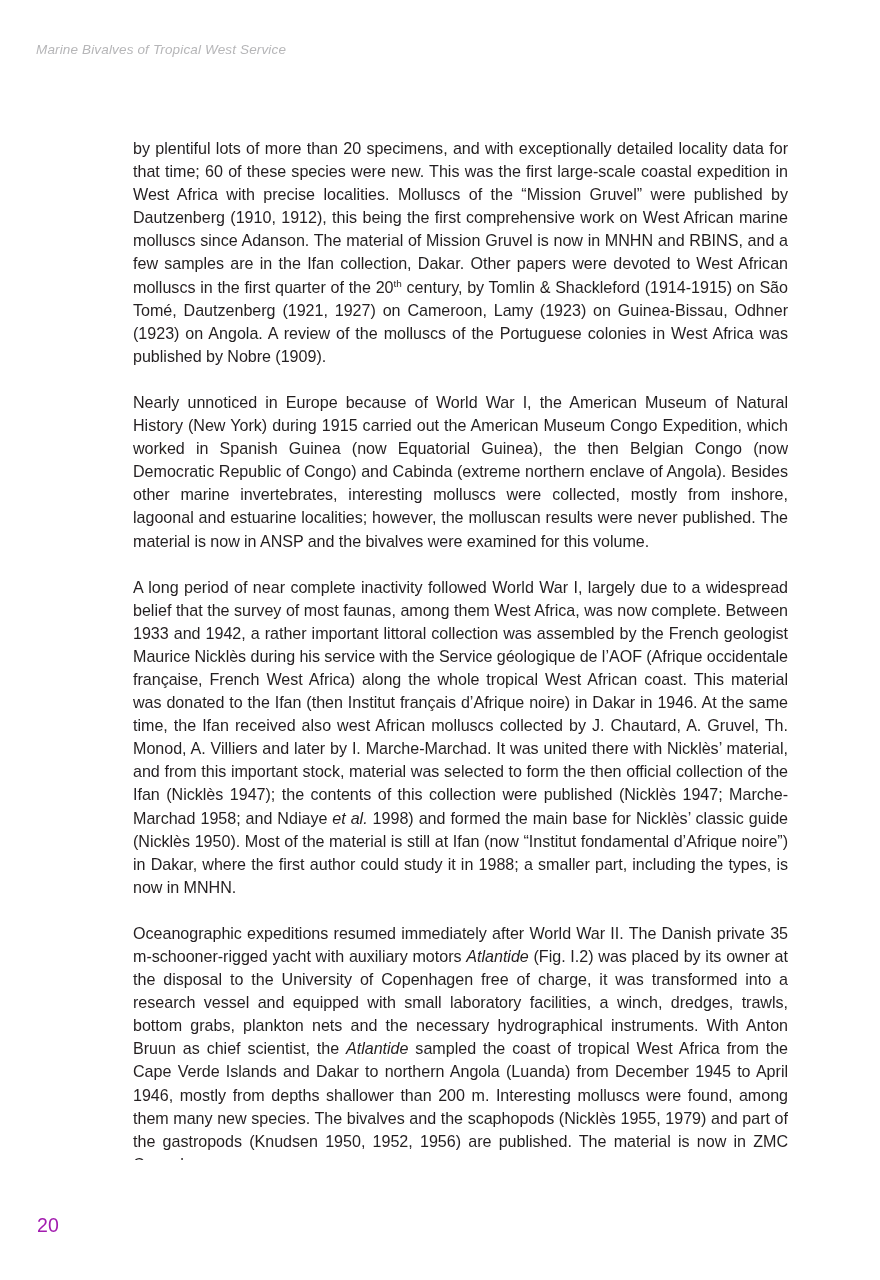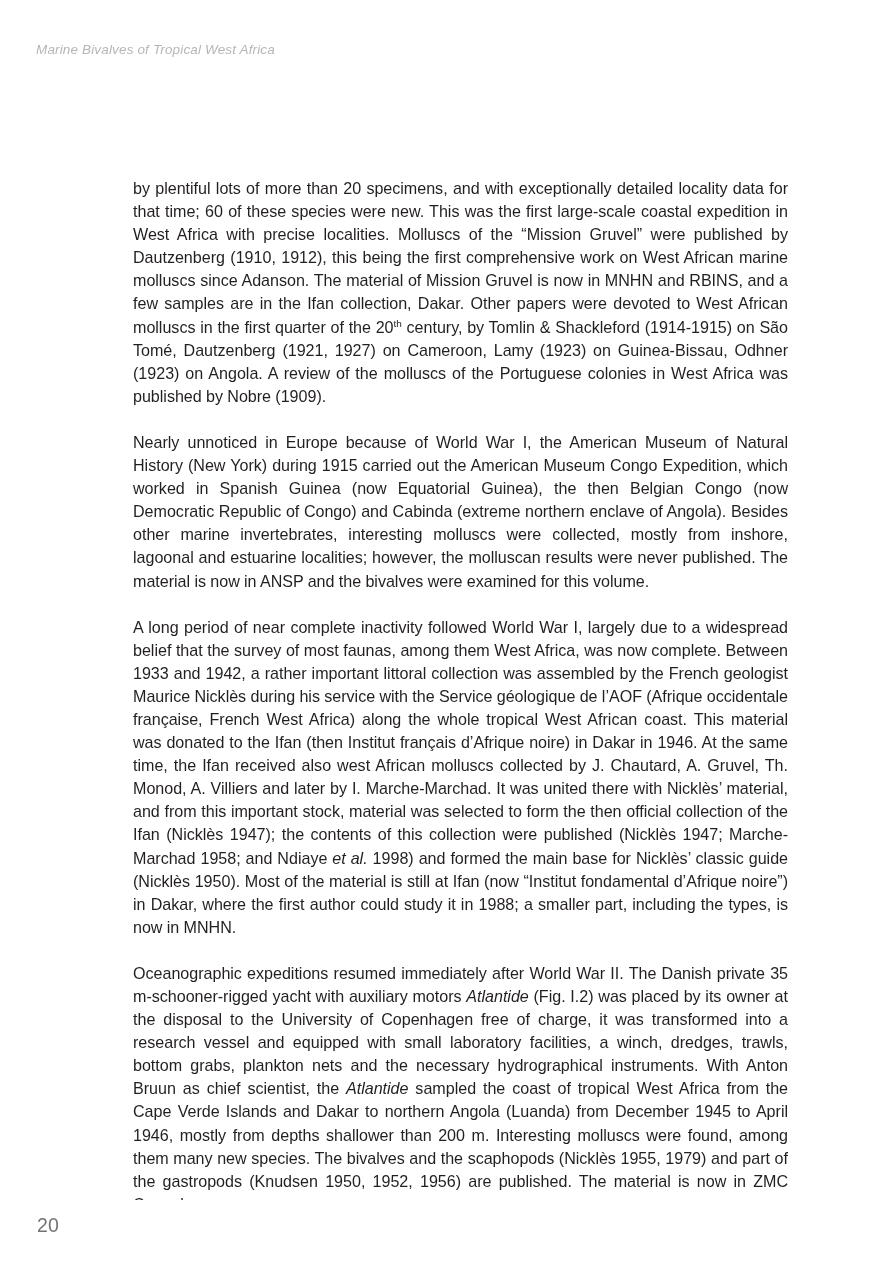--- a/index.html
+++ b/index.html
@@ -65,33 +65,33 @@
     line-height: 0;
   }
 
   
   .folio {
     position: absolute;
     left: 37px;
     top: 1214px;
     font-size: 19.5px;
     font-weight: 400;
-    color: #737373;
+    color: #a21caf;
     line-height: 22px;
     letter-spacing: 0.2px;
   }
 </style>
 </head>
 <body>
 
 <div class="page">
 
-  <div class="running-head">Marine Bivalves of Tropical West Africa</div>
+  <div class="running-head">Marine Bivalves of Tropical West Service</div>
 
-  <div class="text-column" style="max-height: 1023px; overflow: hidden; margin-top: 40px;">
+  <div class="text-column" style="max-height: 1023px; overflow: hidden;">
 
   <p class="para"><span>by plentiful lots of more than 20 specimens, and with exceptionally detailed locality data for that time; 60 of these species were new. This was the first large-scale coastal expedition in West Africa with precise localities. Molluscs of the “Mission Gruvel” were published by Dautzenberg (1910, 1912), this being the first comprehensive work on West African marine molluscs since Adanson. The material of Mission Gruvel is now in MNHN and RBINS, and a few samples are in the Ifan collection, Dakar. Other papers were devoted to West African molluscs in the first quarter of the 20</span><sup>th</sup><span> century, by Tomlin &amp; Shackleford (1914-1915) on São Tomé, Dautzenberg (1921, 1927) on Cameroon, Lamy (1923) on Guinea-Bissau, Odhner (1923) on Angola. A review of the molluscs of the Portuguese colonies in West Africa was published by Nobre (1909).</span></p>
       <p class="para"><span>Nearly unnoticed in Europe because of World War I, the American Museum of Natural History (New York) during 1915 carried out the American Museum Congo Expedition, which worked in Spanish Guinea (now Equatorial Guinea), the then Belgian Congo (now Democratic Republic of Congo) and Cabinda (extreme northern enclave of Angola). Besides other marine invertebrates, interesting molluscs were collected, mostly from inshore, lagoonal and estuarine localities; however, the molluscan results were never published. The material is now in ANSP and the bivalves were examined for this volume.</span></p>
       <p class="para"><span>A long period of near complete inactivity followed World War I, largely due to a widespread belief that the survey of most faunas, among them West Africa, was now complete. Between 1933 and 1942, a rather important littoral collection was assembled by the French geologist Maurice Nicklès during his service with the Service géologique de l’AOF (Afrique occidentale française, French West Africa) along the whole tropical West African coast. This material was donated to the Ifan (then Institut français d’Afrique noire) in Dakar in 1946. At the same time, the Ifan received also west African molluscs collected by J. Chautard, A. Gruvel, Th. Monod, A. Villiers and later by I. Marche-Marchad. It was united there with Nicklès’ material, and from this important stock, material was selected to form the then official collection of the Ifan (Nicklès 1947); the contents of this collection were published (Nicklès 1947; Marche-Marchad 1958; and Ndiaye </span><em>et al.</em><span> 1998) and formed the main base for Nicklès’ classic guide (Nicklès 1950). Most of the material is still at Ifan (now “Institut fondamental d’Afrique noire”) in Dakar, where the first author could study it in 1988; a smaller part, including the types, is now in MNHN.</span></p>
       <p class="para"><span>Oceanographic expeditions resumed immediately after World War II. The Danish private 35 m-schooner-rigged yacht with auxiliary motors </span><em>Atlantide</em><span> (Fig. I.2) was placed by its owner at the disposal to the University of Copenhagen free of charge, it was transformed into a research vessel and equipped with small laboratory facilities, a winch, dredges, trawls, bottom grabs, plankton nets and the necessary hydrographical instruments. With Anton Bruun as chief scientist, the </span><em>Atlantide</em><span> sampled the coast of tropical West Africa from the Cape Verde Islands and Dakar to northern Angola (Luanda) from December 1945 to April 1946, mostly from depths shallower than 200 m. Interesting molluscs were found, among them many new species. The bivalves and the scaphopods (Nicklès 1955, 1979) and part of the gastropods (Knudsen 1950, 1952, 1956) are published. The material is now in ZMC Copenhagen.</span></p>
     </div>
 
   <div class="folio">20</div>
 
 </div>

